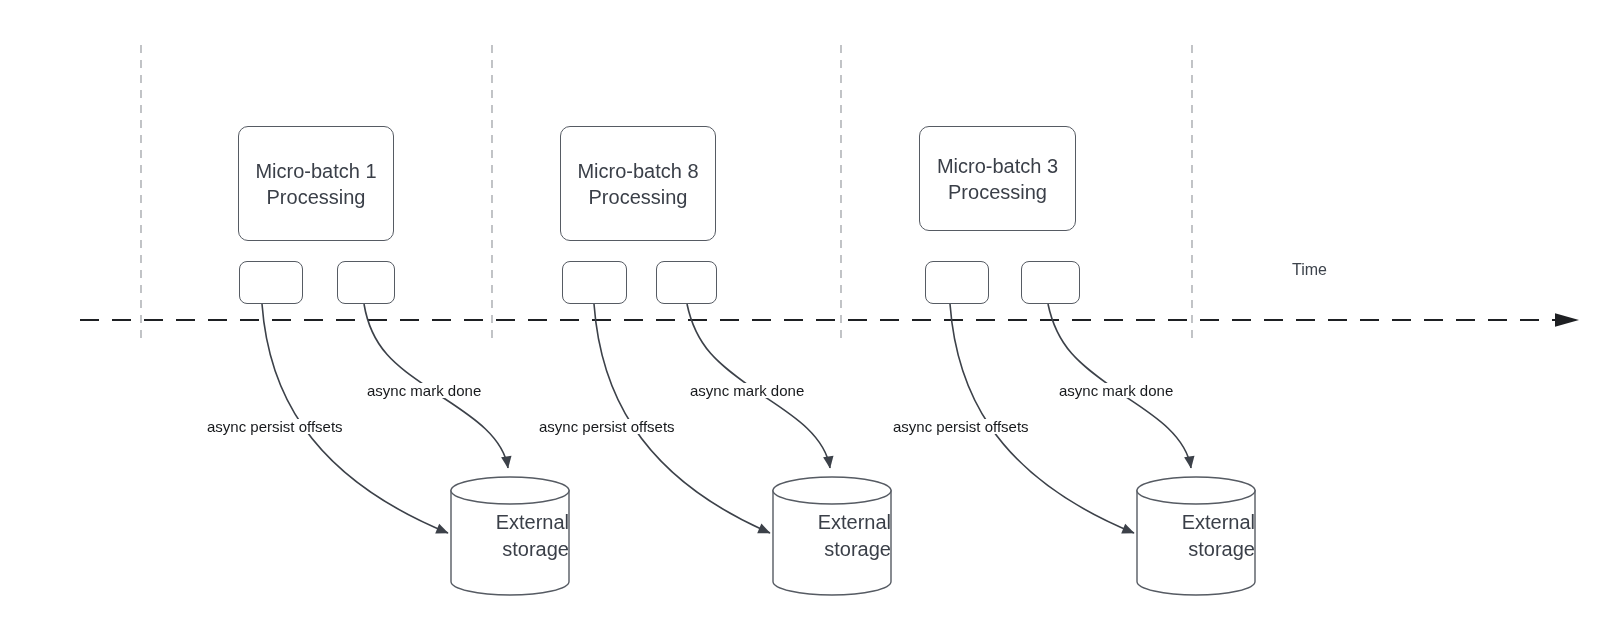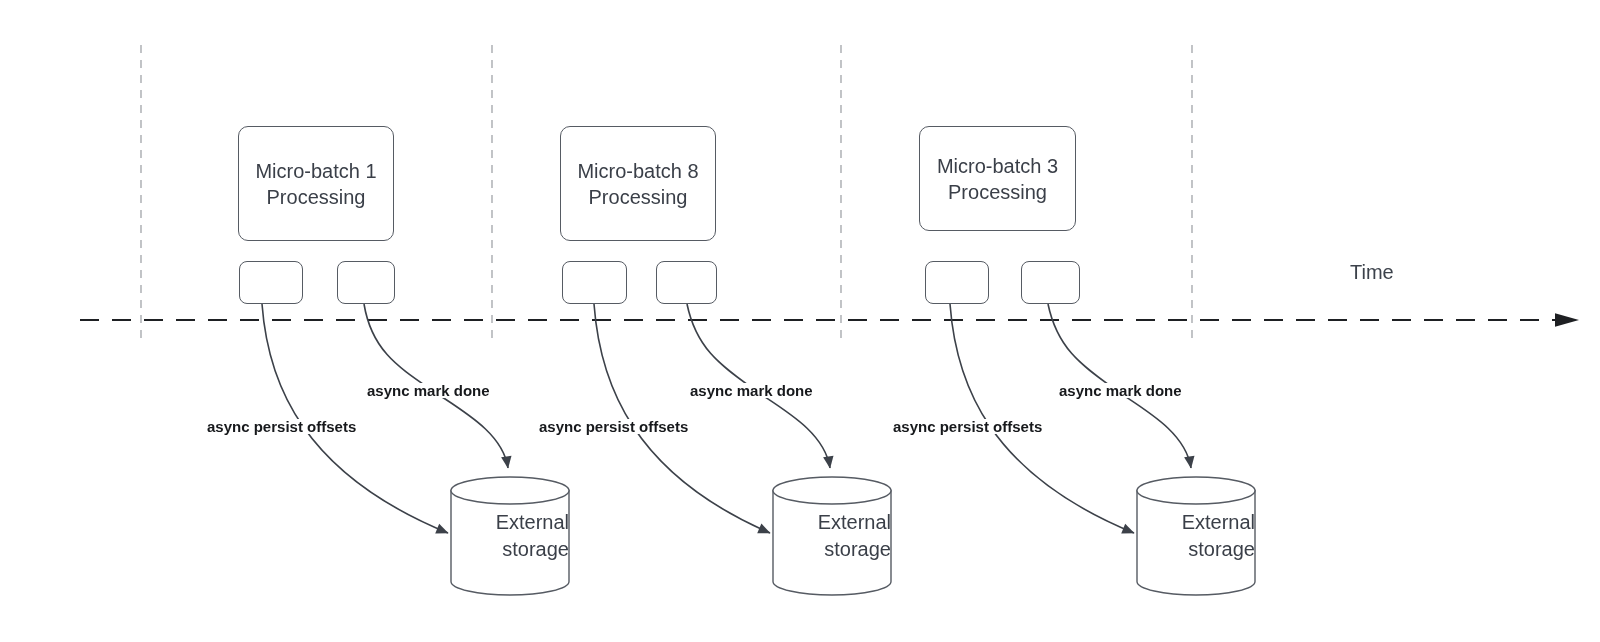--- a/index.html
+++ b/index.html
@@ -12,29 +12,29 @@
     position:absolute;background:#ffffff;border:1.4px solid #565b63;
     box-sizing:border-box;
   }
   .proc{
     border-radius:10px;display:flex;align-items:center;justify-content:center;
     text-align:center;font-size:20px;line-height:26px;color:#3a3f48;
     white-space:pre-line;
   }
   .mini{border-radius:8px;}
   .lbl{
-    position:absolute;font-weight:bold;font-size:15px;color:#17191c;
+    position:absolute;font-weight:normal;font-size:15px;color:#17191c;
     white-space:nowrap;background:#ffffff;padding:0 2px;line-height:15px;
   }
   .store-text{
     position:absolute;width:118px;text-align:right;font-size:20px;
     line-height:27px;color:#3a3f48;white-space:pre-line;
   }
   .time-lbl{
-    position:absolute;left:1350px;top:261px;font-size:20px;color:#3c424b;
+    position:absolute;left:1292px;top:261px;font-size:16px;color:#3c424b;
     white-space:nowrap;
   }
 </style>
 </head>
 <body>
 
 <div class="stage">
 
   <svg class="layer" width="1600" height="642" viewBox="0 0 1600 642">
     <defs>

